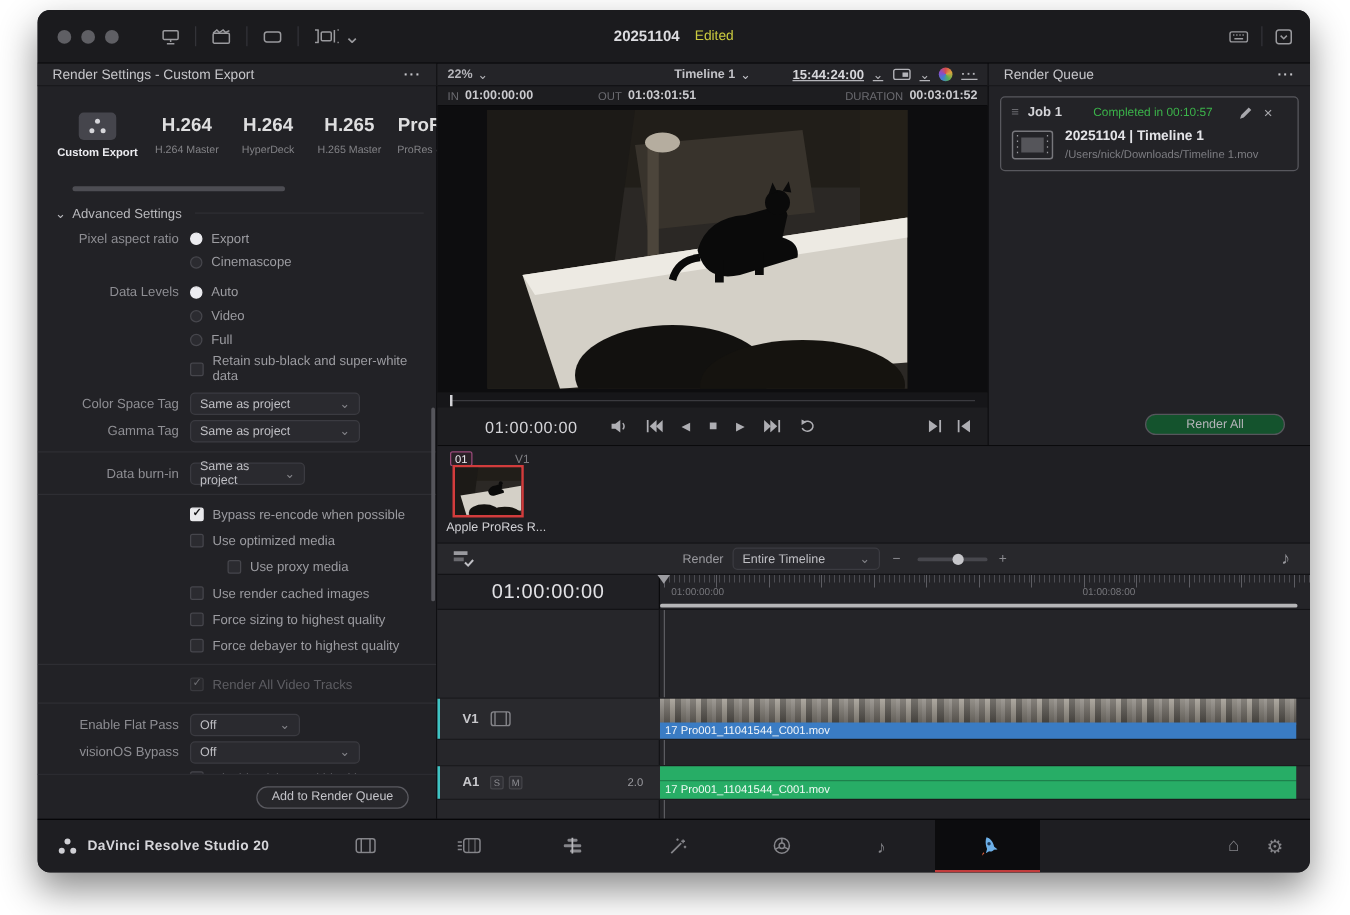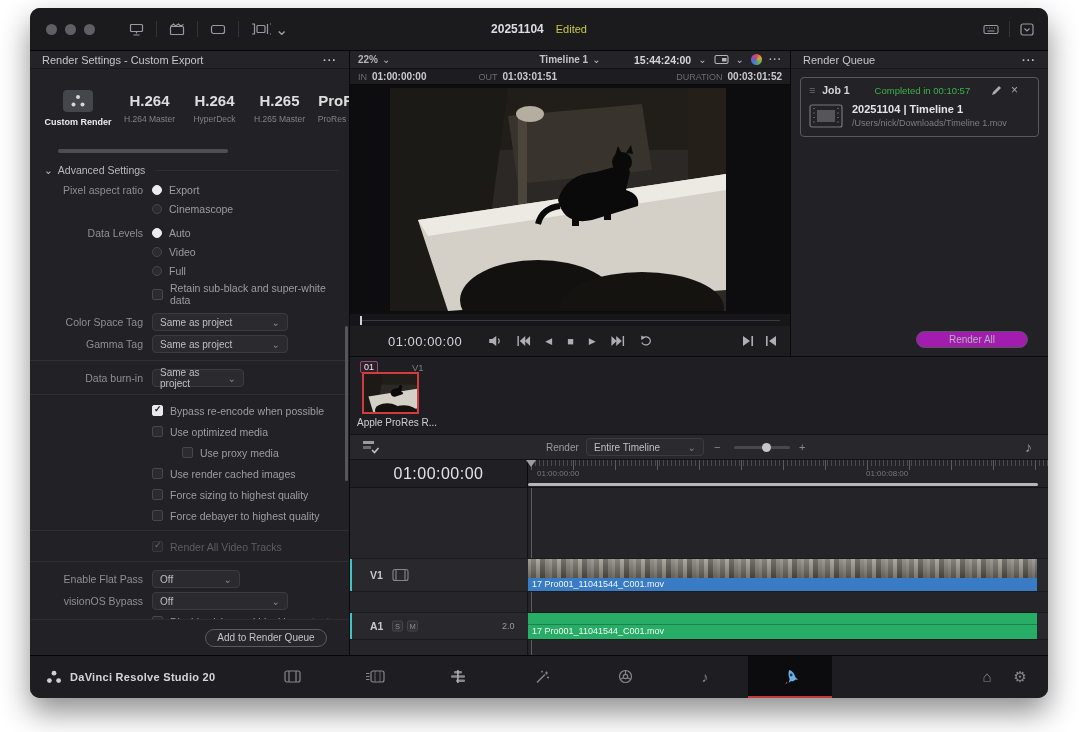--- a/index.html
+++ b/index.html
@@ -86,21 +86,21 @@
   .panel-ft { height:36px; display:flex; align-items:center; border-top:1px solid #2b2b30; }
   .add-btn { margin-left:auto; margin-right:22px; width:122px; height:18px; border:1px solid #5a5a60;
              border-radius:10px; background:#27272b; color:#c4c4c9; font-size:10px;
              display:flex; align-items:center; justify-content:center; }
 
   
   .v-hd { height:18px; background:#242428; border-bottom:1px solid #121215; display:flex; align-items:center;
           padding:0 8px; position:relative; font-size:10px; color:#b4b4b9; }
   .v-zoom { display:flex; align-items:center; gap:4px; }
   .v-center { position:absolute; left:50%; transform:translateX(-50%); display:flex; align-items:center; gap:4px; color:#c2c2c7; }
-  .v-right { margin-left:auto; display:flex; align-items:center; gap:7px; }
+  .v-right { margin-left:auto; display:flex; align-items:center; gap:7px;text-decoration:underline; }
   .v-tc { font-size:10.5px; color:#d6d6da; font-weight:bold; }
   .gamut { width:11px; height:11px; border-radius:50%;
            background:conic-gradient(#d84c4c,#d8a53c,#58b050,#3f7fd0,#8a4cc8,#d84c4c); }
   .io-bar { height:16px; background:#1d1d20; border-bottom:1px solid #0a0a0c; display:flex; align-items:center;
             padding:0 8px; font-size:9px; gap:5px; }
   .io-l { color:#6b6b70; }
   .io-v { color:#cacace; font-size:10px; font-weight:bold; }
   .stage { flex:1; position:relative; background:#0d0d0f; }
   .video { position:absolute; left:40px; top:3px; width:336px; height:223px; background:#232019; }
   .scrub { height:12px; background:#161619; position:relative; }
@@ -116,21 +116,21 @@
   .job { border:1px solid #58585e; border-radius:4px; background:#232327; padding:5px 20px 8px 8px; }
   .job-top { display:flex; align-items:center; gap:7px; font-size:10.5px; }
   .job-name { color:#d4d4d8; font-weight:bold; }
   .job-status { font-size:9.5px; margin-left:18px; }
   .job-actions { margin-left:auto; display:flex; align-items:center; gap:9px; color:#a8a8ad; }
   .job-main { display:flex; gap:9px; margin-top:6px; align-items:center; }
   .job-title { font-size:11px; font-weight:bold; color:#e4e4e8; }
   .job-path { font-size:9px; color:#7d7d82; margin-top:3px; }
   .rq-ft { height:30px; position:relative; }
   .renderall-btn { position:absolute; right:20px; top:5px; width:112px; height:17px; border:1px solid #56565c;
-                   border-radius:9px; background:#a21caf; color:#b4b4b9; font-size:10px;
+                   border-radius:9px; background:#14532d; color:#b4b4b9; font-size:10px;
                    display:flex; align-items:center; justify-content:center; }
 
   
   .strip { height:78px; background:#1f1f23; border-bottom:1px solid #131316; position:relative; }
   .clip-badge { position:absolute; left:10px; top:4px; font-size:9px; color:#ececf0; padding:0 3px;
                 border:1px solid #9a4a7a; border-radius:2px; background:#2a2026; }
   .strip-v1 { position:absolute; left:62px; top:5px; font-size:9.5px; color:#7d7d82; }
   .strip-thumb { position:absolute; left:12px; top:15px; width:57px; height:42px; border:2px solid #d23c3c; background:#1a1a1c; }
   .strip-cap { position:absolute; left:7px; top:60px; font-size:10px; color:#d0d0d4; }
 
@@ -267,21 +267,21 @@
 
       <div class="presets">
         <div class="preset wide">
           <span class="iconbox">
             <svg width="16" height="14" viewBox="0 0 16 14" fill="#d6d6da">
               <circle cx="8" cy="3" r="2"></circle>
                 <circle cx="3.5" cy="10.5" r="2"></circle>
                 <circle cx="12.5" cy="10.5" r="2"></circle>
             </svg>
           </span>
-          <span class="csub">Custom Render</span>
+          <span class="csub">Custom Export</span>
         </div>
         <div class="preset">
           <span class="big">H.264</span>
           <span class="sub">H.264 Master</span>
         </div>
         <div class="preset">
           <span class="big">H.264</span>
           <span class="sub">HyperDeck</span>
         </div>
         <div class="preset">

